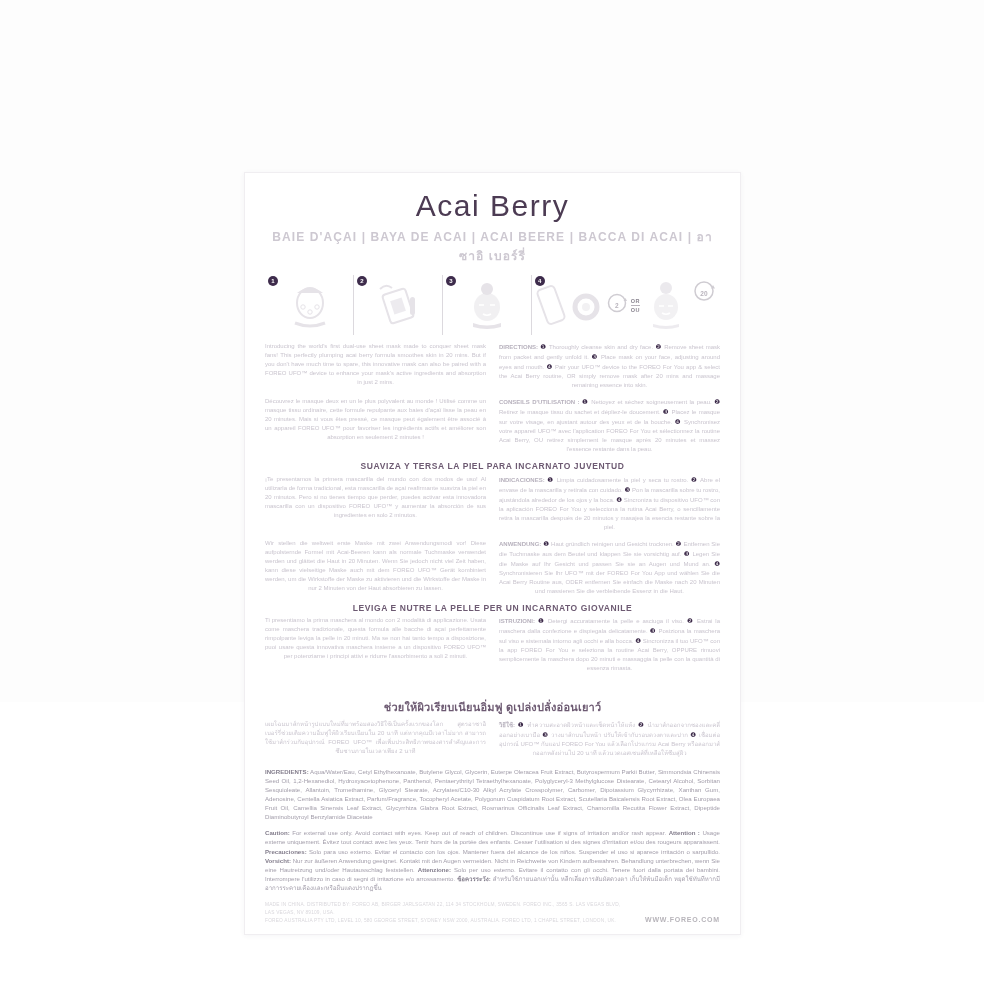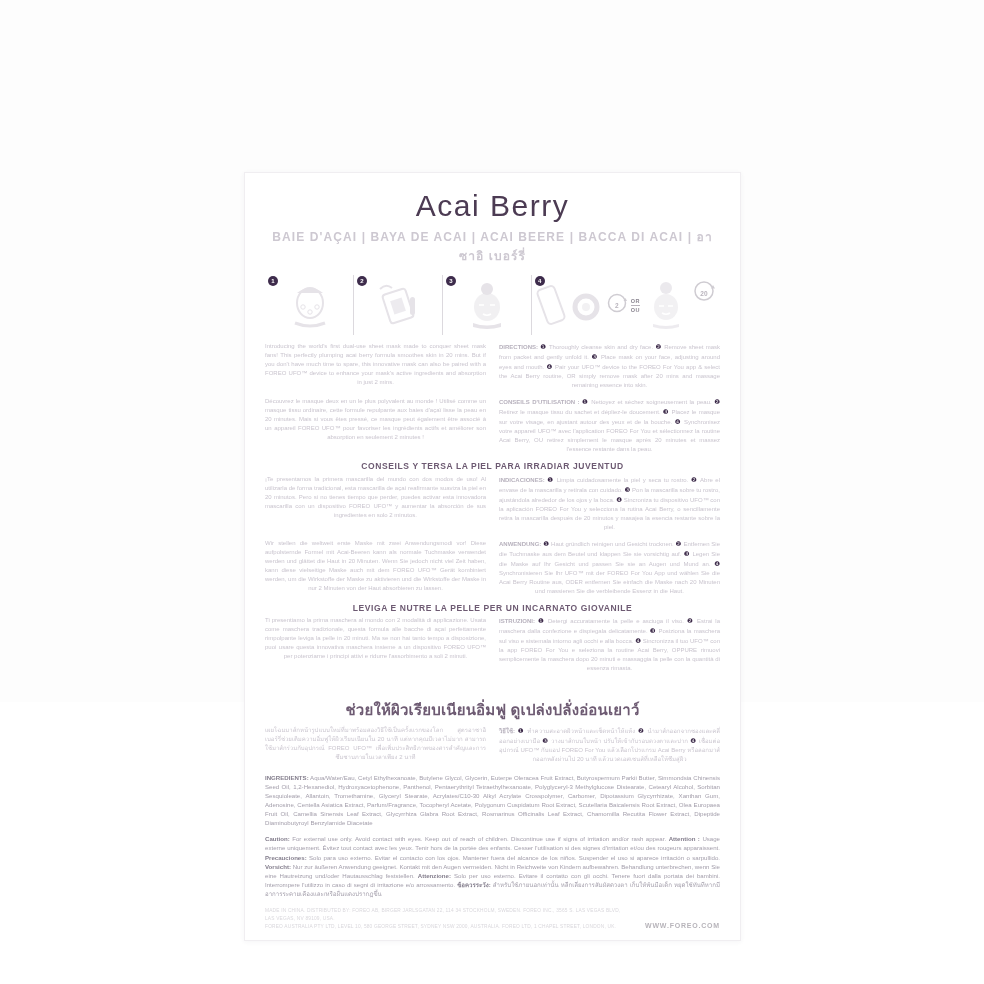--- a/index.html
+++ b/index.html
@@ -27,21 +27,21 @@
   .illu { color:#e6e3e8; }
   .orou { display:flex; flex-direction:column; align-items:center; gap:1px; }
   .orou .lbl { font-size:5.5px; font-weight:700; color:#8a8590; letter-spacing:0.5px; }
   .orou .bar { width:9px; height:1px; background:#b9b4bd; }
   .clock { position:relative; }
   .clock .cnum { position:absolute; inset:0; display:flex; align-items:center; justify-content:center; font-size:6.5px; color:#b9b4bd; font-weight:700; }
 
   
   .section { margin-top:7px; }
   .sec-head { text-align:center; font-size:8.5px; font-weight:700; letter-spacing:0.6px; color:#6d5a72; margin-bottom:3.5px; }
-  .sec-head.thai { font-size:15px; letter-spacing:0.2px;margin-top:25px; }
+  .sec-head.thai { font-size:11px; letter-spacing:0.2px;margin-top:25px; }
   .cols { display:flex; gap:13px; }
   .col { flex:1 1 0; font-size:6px; line-height:1.5; color:#c9c4ce; text-align:justify; text-align-last:center; }
   .dir-label { font-weight:700; color:#b7b1bd; }
   .bullet { color:#3c2a49; font-size:6.5px; }
 
   
   .ingredients { margin-top:9px; font-size:6.1px; line-height:1.5; color:#a29daa; text-align:justify; }
   .ing-label { font-weight:700; color:#837d8c; }
   .caution { margin-top:7px; font-size:6.1px; line-height:1.5; color:#a29daa; text-align:justify; }
   .cau-label { font-weight:700; color:#837d8c; }
@@ -136,21 +136,21 @@
     </div>
 
     <div class="section">
       <div class="cols">
         <p class="col">Découvrez le masque deux en un le plus polyvalent au monde ! Utilisé comme un masque tissu ordinaire, cette formule repulpante aux baies d'açaï lisse la peau en 20 minutes. Mais si vous êtes pressé, ce masque peut également être associé à un appareil FOREO UFO™ pour favoriser les ingrédients actifs et améliorer son absorption en seulement 2 minutes !</p>
         <p class="col"><span class="dir-label">CONSEILS D'UTILISATION :</span> <span class="bullet">❶</span> <span>Nettoyez et séchez soigneusement la peau.</span> <span class="bullet">❷</span> <span>Retirez le masque tissu du sachet et dépliez-le doucement.</span> <span class="bullet">❸</span> <span>Placez le masque sur votre visage, en ajustant autour des yeux et de la bouche.</span> <span class="bullet">❹</span> <span>Synchronisez votre appareil UFO™ avec l'application FOREO For You et sélectionnez la routine Acai Berry, OU retirez simplement le masque après 20 minutes et massez l'essence restante dans la peau.</span></p>
       </div>
     </div>
 
     <div class="section">
-      <div class="sec-head">CONSEILS Y TERSA LA PIEL PARA IRRADIAR JUVENTUD</div>
+      <div class="sec-head">SUAVIZA Y TERSA LA PIEL PARA INCARNATO JUVENTUD</div>
       <div class="cols">
         <p class="col">¡Te presentamos la primera mascarilla del mundo con dos modos de uso! Al utilizarla de forma tradicional, esta mascarilla de açaí reafirmante suaviza la piel en 20 minutos. Pero si no tienes tiempo que perder, puedes activar esta innovadora mascarilla con un dispositivo FOREO UFO™ y aumentar la absorción de sus ingredientes en solo 2 minutos.</p>
         <p class="col"><span class="dir-label">INDICACIONES:</span> <span class="bullet">❶</span> <span>Limpia cuidadosamente la piel y seca tu rostro.</span> <span class="bullet">❷</span> <span>Abre el envase de la mascarilla y retírala con cuidado.</span> <span class="bullet">❸</span> <span>Pon la mascarilla sobre tu rostro, ajustándola alrededor de los ojos y la boca.</span> <span class="bullet">❹</span> <span>Sincroniza tu dispositivo UFO™ con la aplicación FOREO For You y selecciona la rutina Acai Berry, o sencillamente retira la mascarilla después de 20 minutos y masajea la esencia restante sobre la piel.</span></p>
       </div>
     </div>
 
     <div class="section">
       <div class="cols">
         <p class="col">Wir stellen die weltweit erste Maske mit zwei Anwendungsmodi vor! Diese aufpolsternde Formel mit Acai-Beeren kann als normale Tuchmaske verwendet werden und glättet die Haut in 20 Minuten. Wenn Sie jedoch nicht viel Zeit haben, kann diese vielseitige Maske auch mit dem FOREO UFO™ Gerät kombiniert werden, um die Wirkstoffe der Maske zu aktivieren und die Wirkstoffe der Maske in nur 2 Minuten von der Haut absorbieren zu lassen.</p>
         <p class="col"><span class="dir-label">ANWENDUNG:</span> <span class="bullet">❶</span> <span>Haut gründlich reinigen und Gesicht trocknen.</span> <span class="bullet">❷</span> <span>Entfernen Sie die Tuchmaske aus dem Beutel und klappen Sie sie vorsichtig auf.</span> <span class="bullet">❸</span> <span>Legen Sie die Maske auf Ihr Gesicht und passen Sie sie an Augen und Mund an.</span> <span class="bullet">❹</span> <span>Synchronisieren Sie Ihr UFO™ mit der FOREO For You App und wählen Sie die Acai Berry Routine aus, ODER entfernen Sie einfach die Maske nach 20 Minuten und massieren Sie die verbleibende Essenz in die Haut.</span></p>

